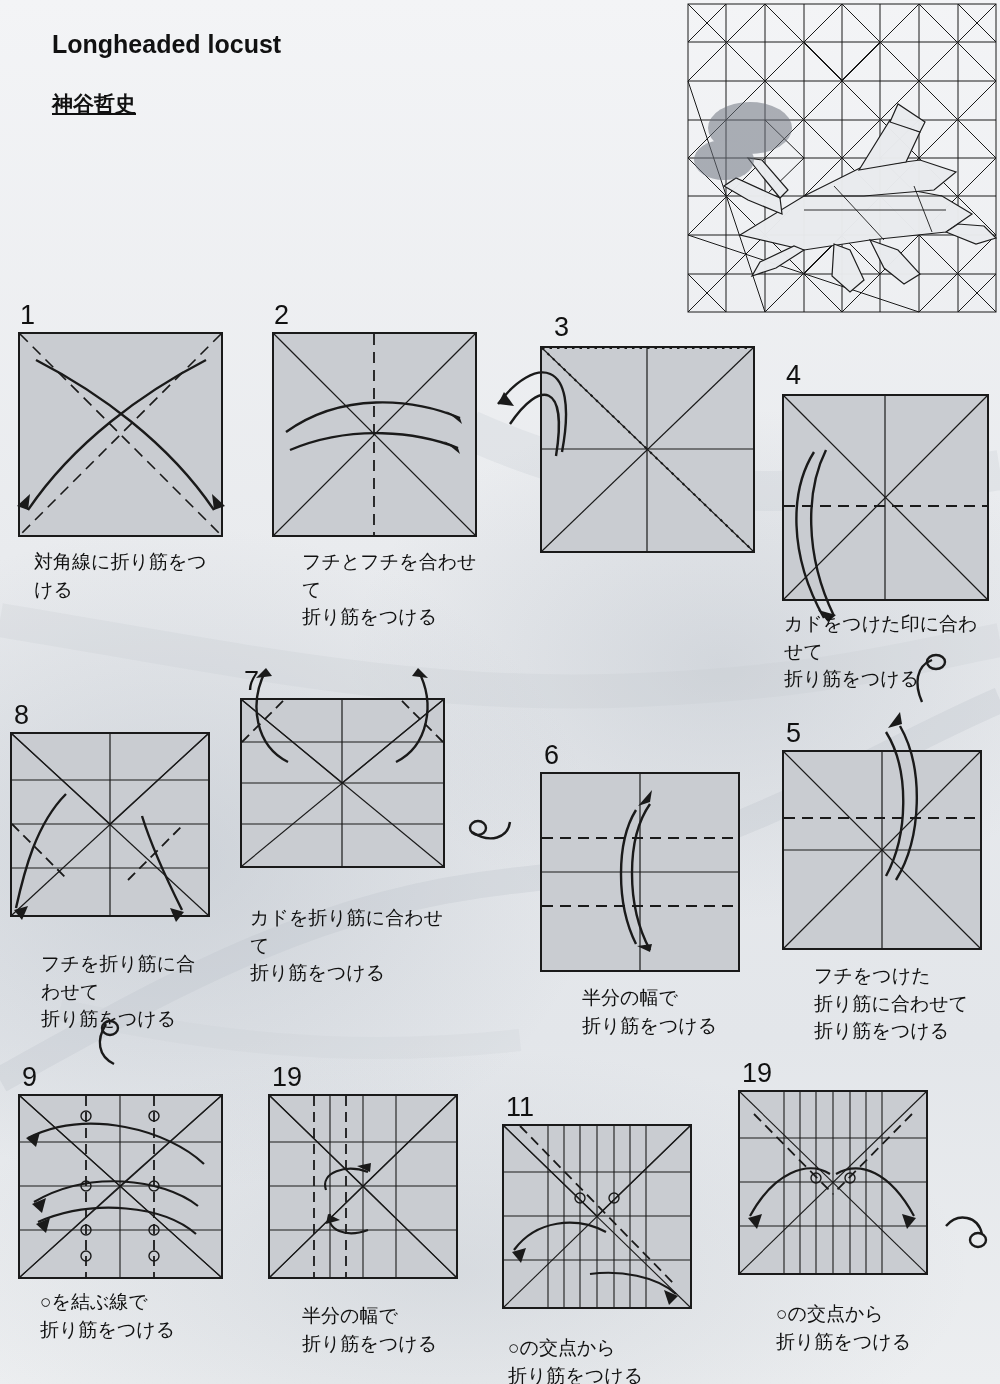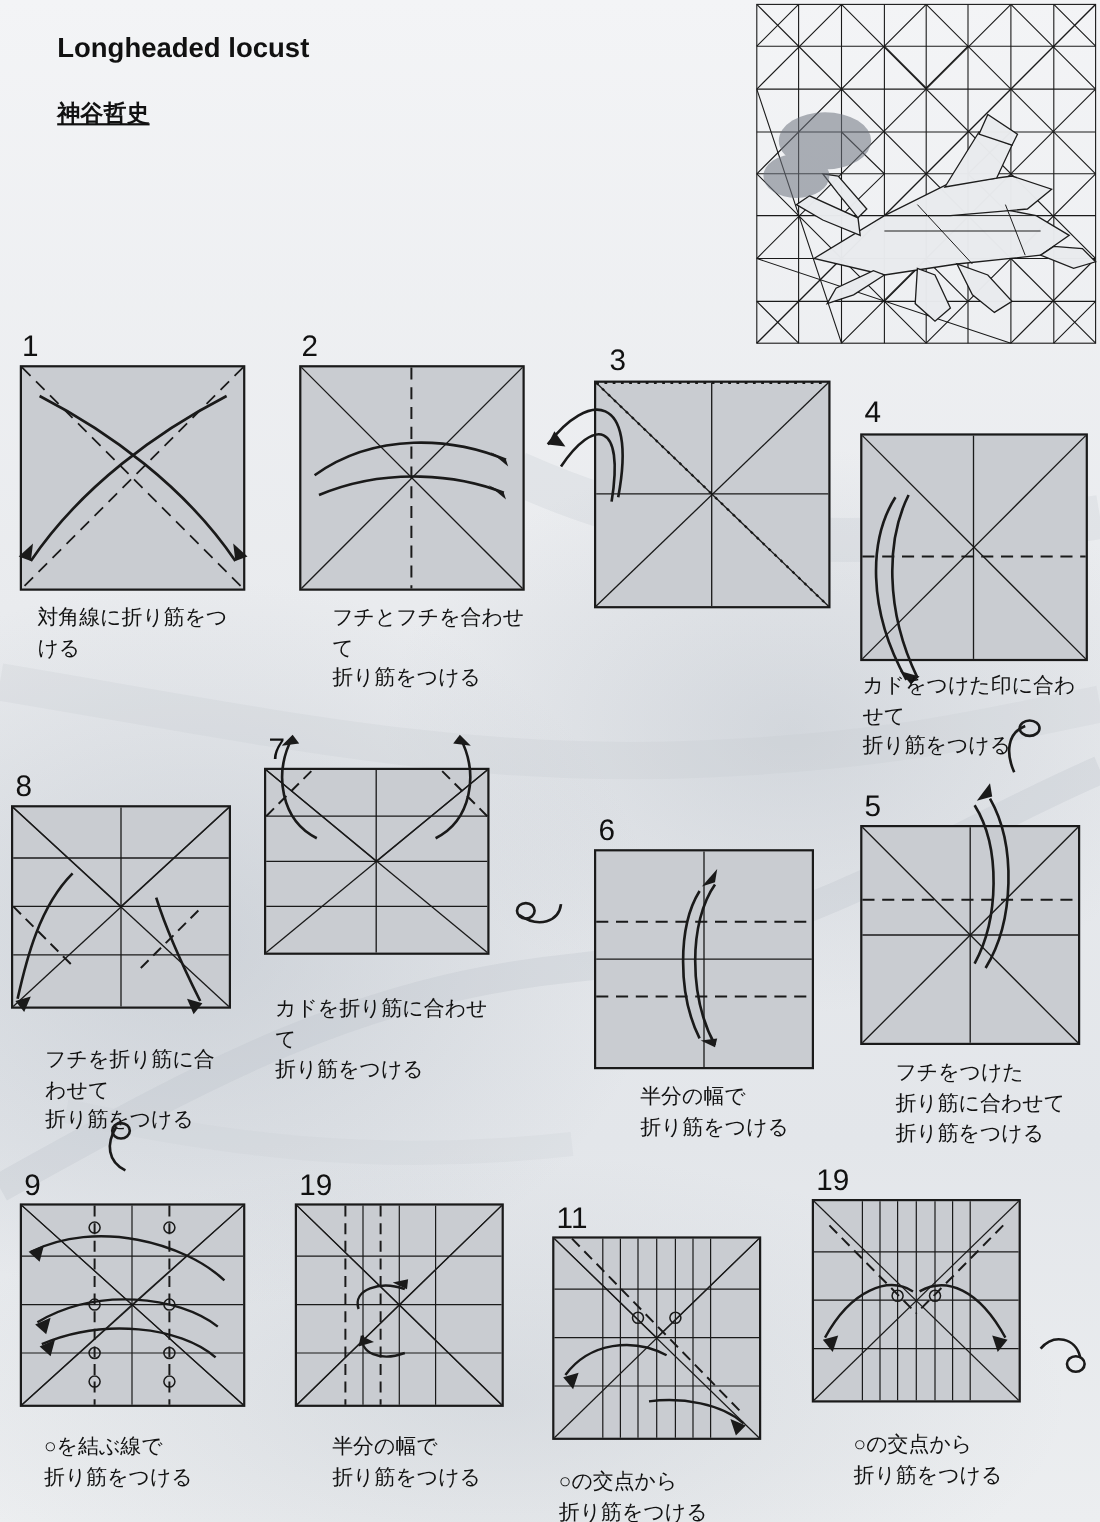--- a/index.html
+++ b/index.html
@@ -369,21 +369,21 @@
           <circle cx="136" cy="22" r="5"></circle>
         <circle cx="68" cy="92" r="5"></circle>
           <circle cx="136" cy="92" r="5"></circle>
         <circle cx="68" cy="136" r="5"></circle>
           <circle cx="136" cy="136" r="5"></circle>
         <circle cx="68" cy="162" r="5"></circle>
           <circle cx="136" cy="162" r="5"></circle>
       </g>
     </svg>
   </div>
-  <div class="cap" style="left:22px;top:240px;">○を結ぶ線で
+  <div class="cap" style="left:22px;top:226px;">○を結ぶ線で
 折り筋をつける</div>
 </div>
 
 <div class="step" style="left:268px;top:1062px;">
   <div class="num" style="left:4px;top:0px;">19</div>
   <div class="sq" style="left:0px;top:32px;width:190px;height:185px;">
     <svg width="190" height="185" viewBox="0 0 190 185" style="position:absolute;left:-2px;top:-2px">
       <g stroke="#1a1a1a" stroke-width="1.1" fill="none">
         <line x1="2" y1="2" x2="188" y2="183"></line>
           <line x1="188" y1="2" x2="2" y2="183"></line>

